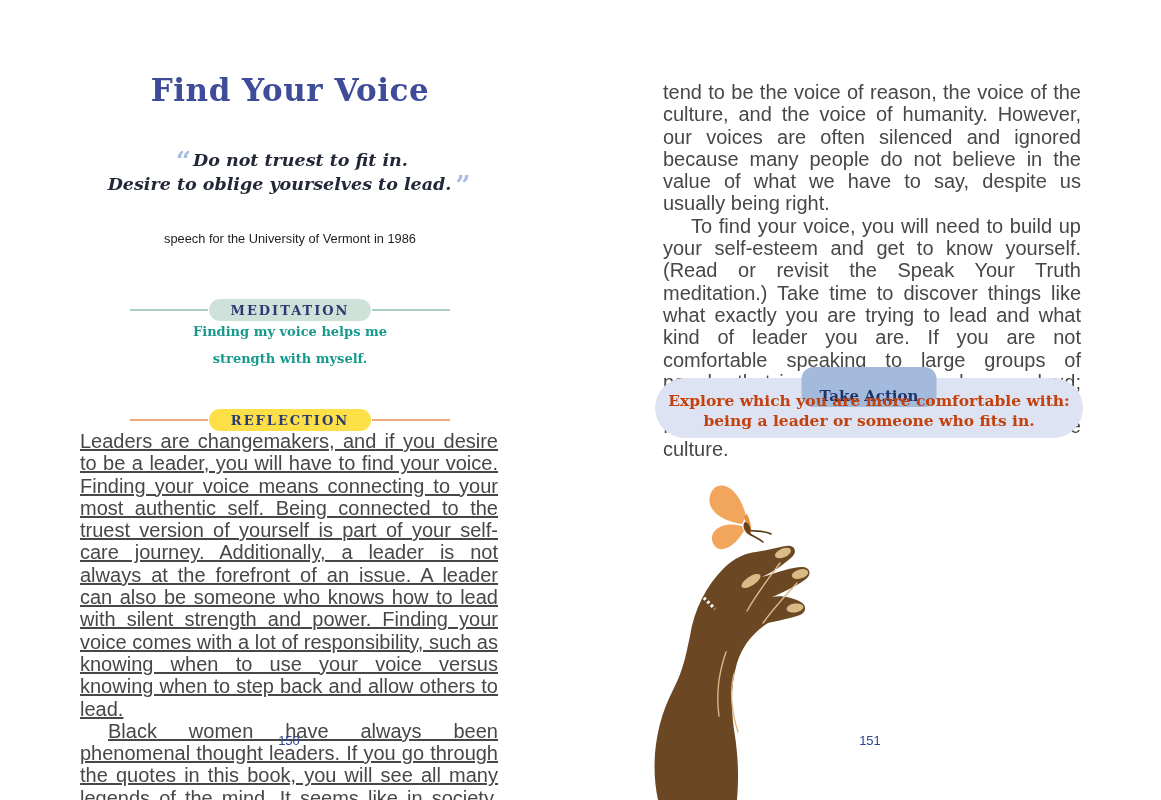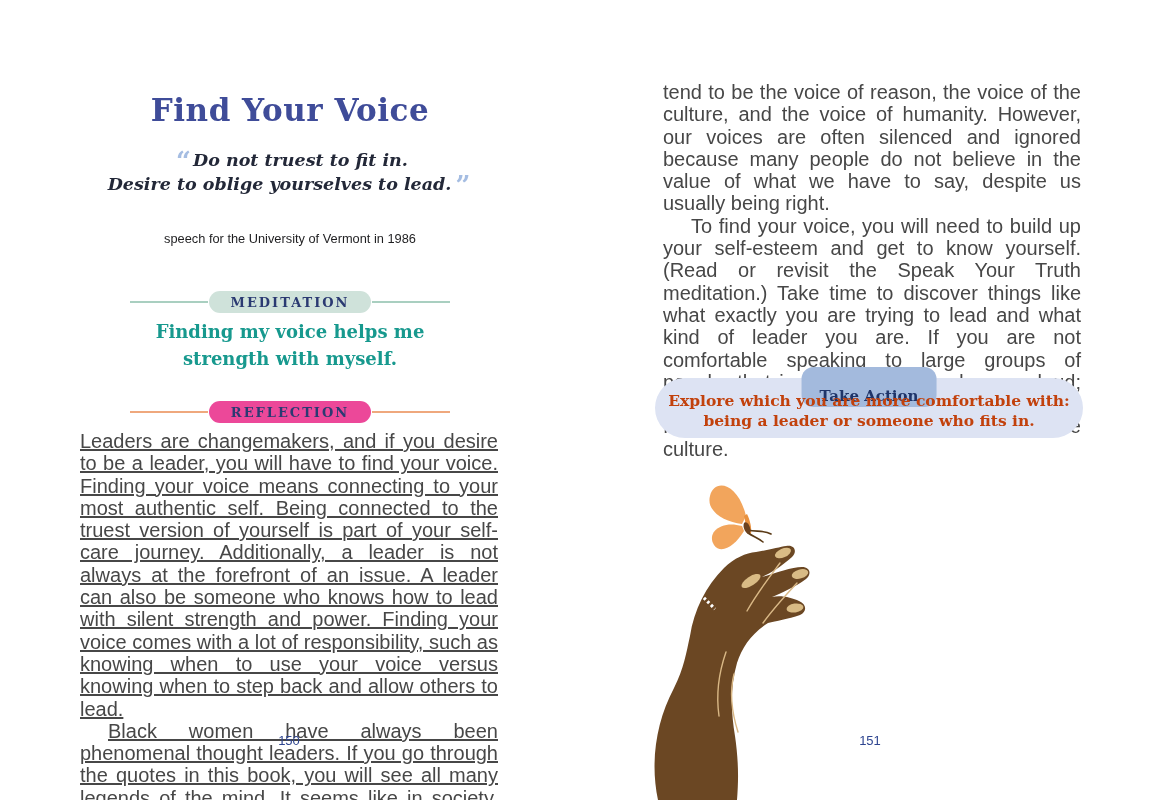--- a/index.html
+++ b/index.html
@@ -9,21 +9,21 @@
     width: 1161px;
     height: 800px;
     background: #ffffff;
     overflow: hidden;
     font-family: "Liberation Sans", sans-serif;
   }
   .abs { position: absolute; }
 
   
   .page-title {
-    left: 80px; top: 92px; width: 420px;
+    left: 80px; top: 72px; width: 420px;
     text-align: center;
     font-family: "DejaVu Serif", serif;
     font-weight: 700;
     font-size: 31px;
     letter-spacing: 0.5px;
     color: #3f4c99;
   }
   .quote-block {
     left: 80px; top: 148px; width: 420px;
     text-align: center;
@@ -52,42 +52,42 @@
     color: #1e1e20;
   }
   .badge-row {
     width: 420px;
     display: flex;
     align-items: center;
     justify-content: center;
   }
   .badge-row .rule { height: 2px; width: 78px; }
   .badge-pill {
-    margin: 3px 1px;
+    margin: 11px 1px;
     padding: 4px 22px 3px 22px;
     border-radius: 12px;
     font-family: "DejaVu Serif", serif;
     font-weight: 700;
     font-size: 13px;
     letter-spacing: 2px;
     color: #2b3a72;
     white-space: nowrap;
   }
   .meditation-row { left: 80px; top: 288px; }
   .meditation-row .rule { background: #a9cfc0; }
   .meditation-row .badge-pill { background: #cfe2da; }
   .reflection-row { left: 80px; top: 398px; }
   .reflection-row .rule { background: #efa87d; }
-  .reflection-row .badge-pill { background: #ec4899; }
+  .reflection-row .badge-pill { background: #fde047; }
   .affirmation {
     left: 80px; top: 318px; width: 420px;
     text-align: center;
     font-family: "DejaVu Serif", serif;
     font-weight: 700;
-    font-size: 18px;
+    font-size: 13px;
     line-height: 27px;
     color: #17998e;
   }
   .body-text {
     width: 418px;
     font-size: 20px;
     line-height: 22.3px;
     text-align: justify;
     color: #474747;
   }

